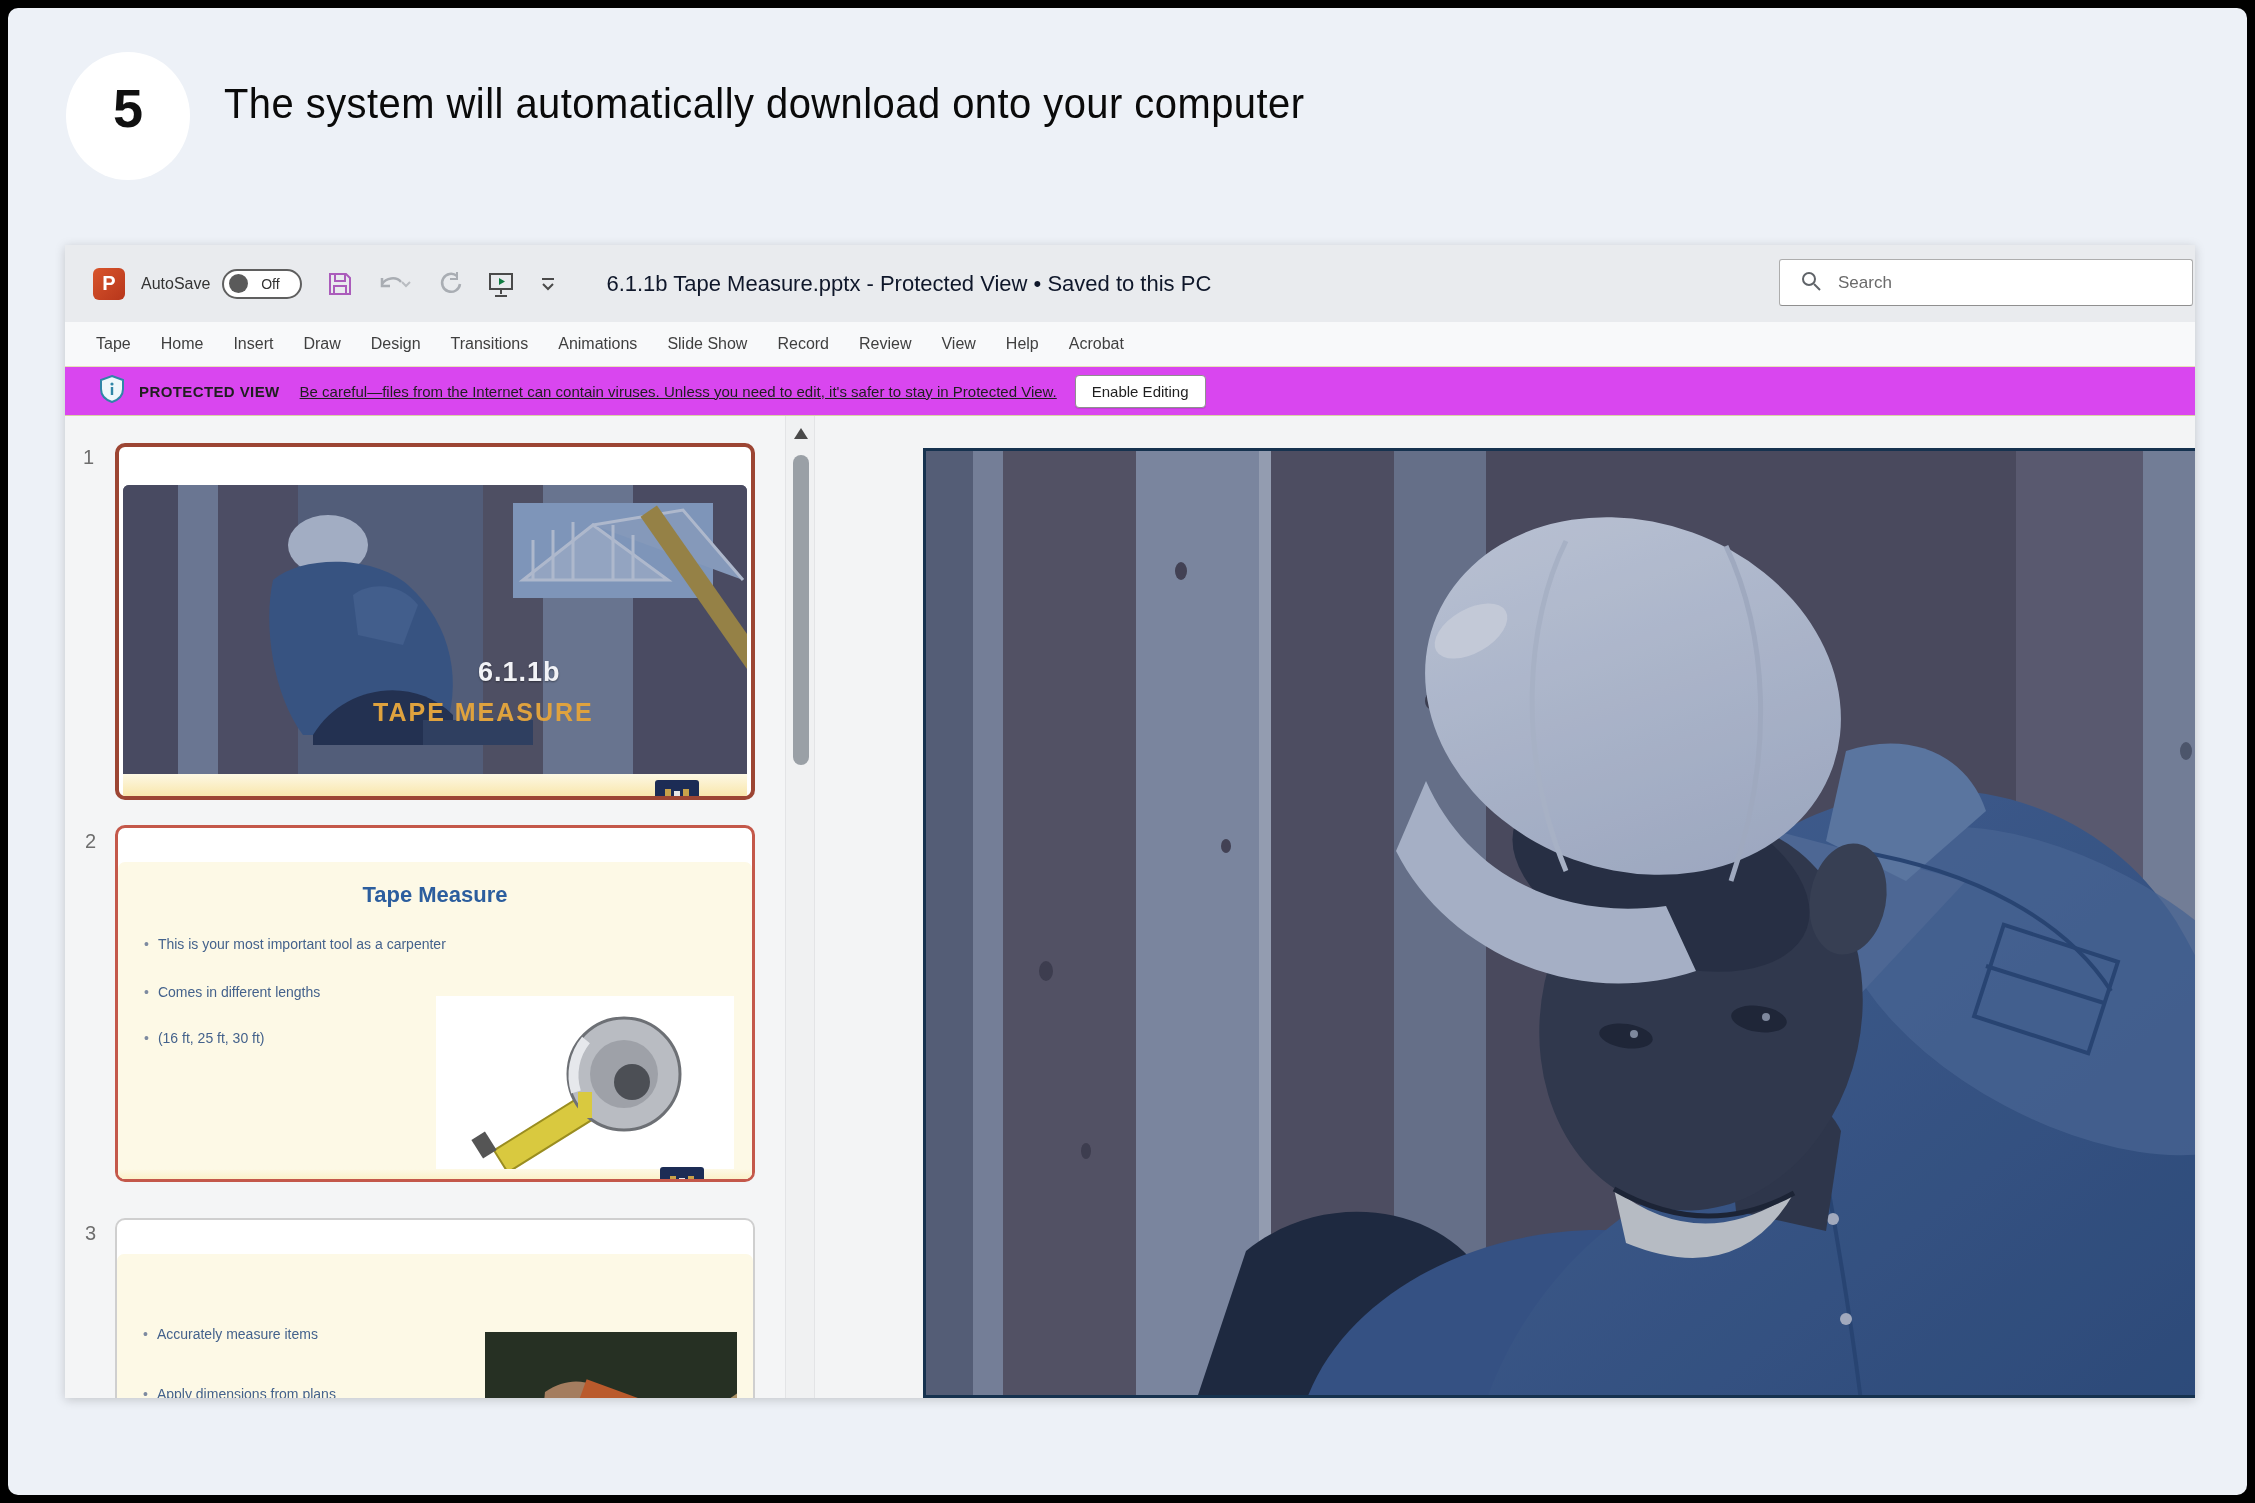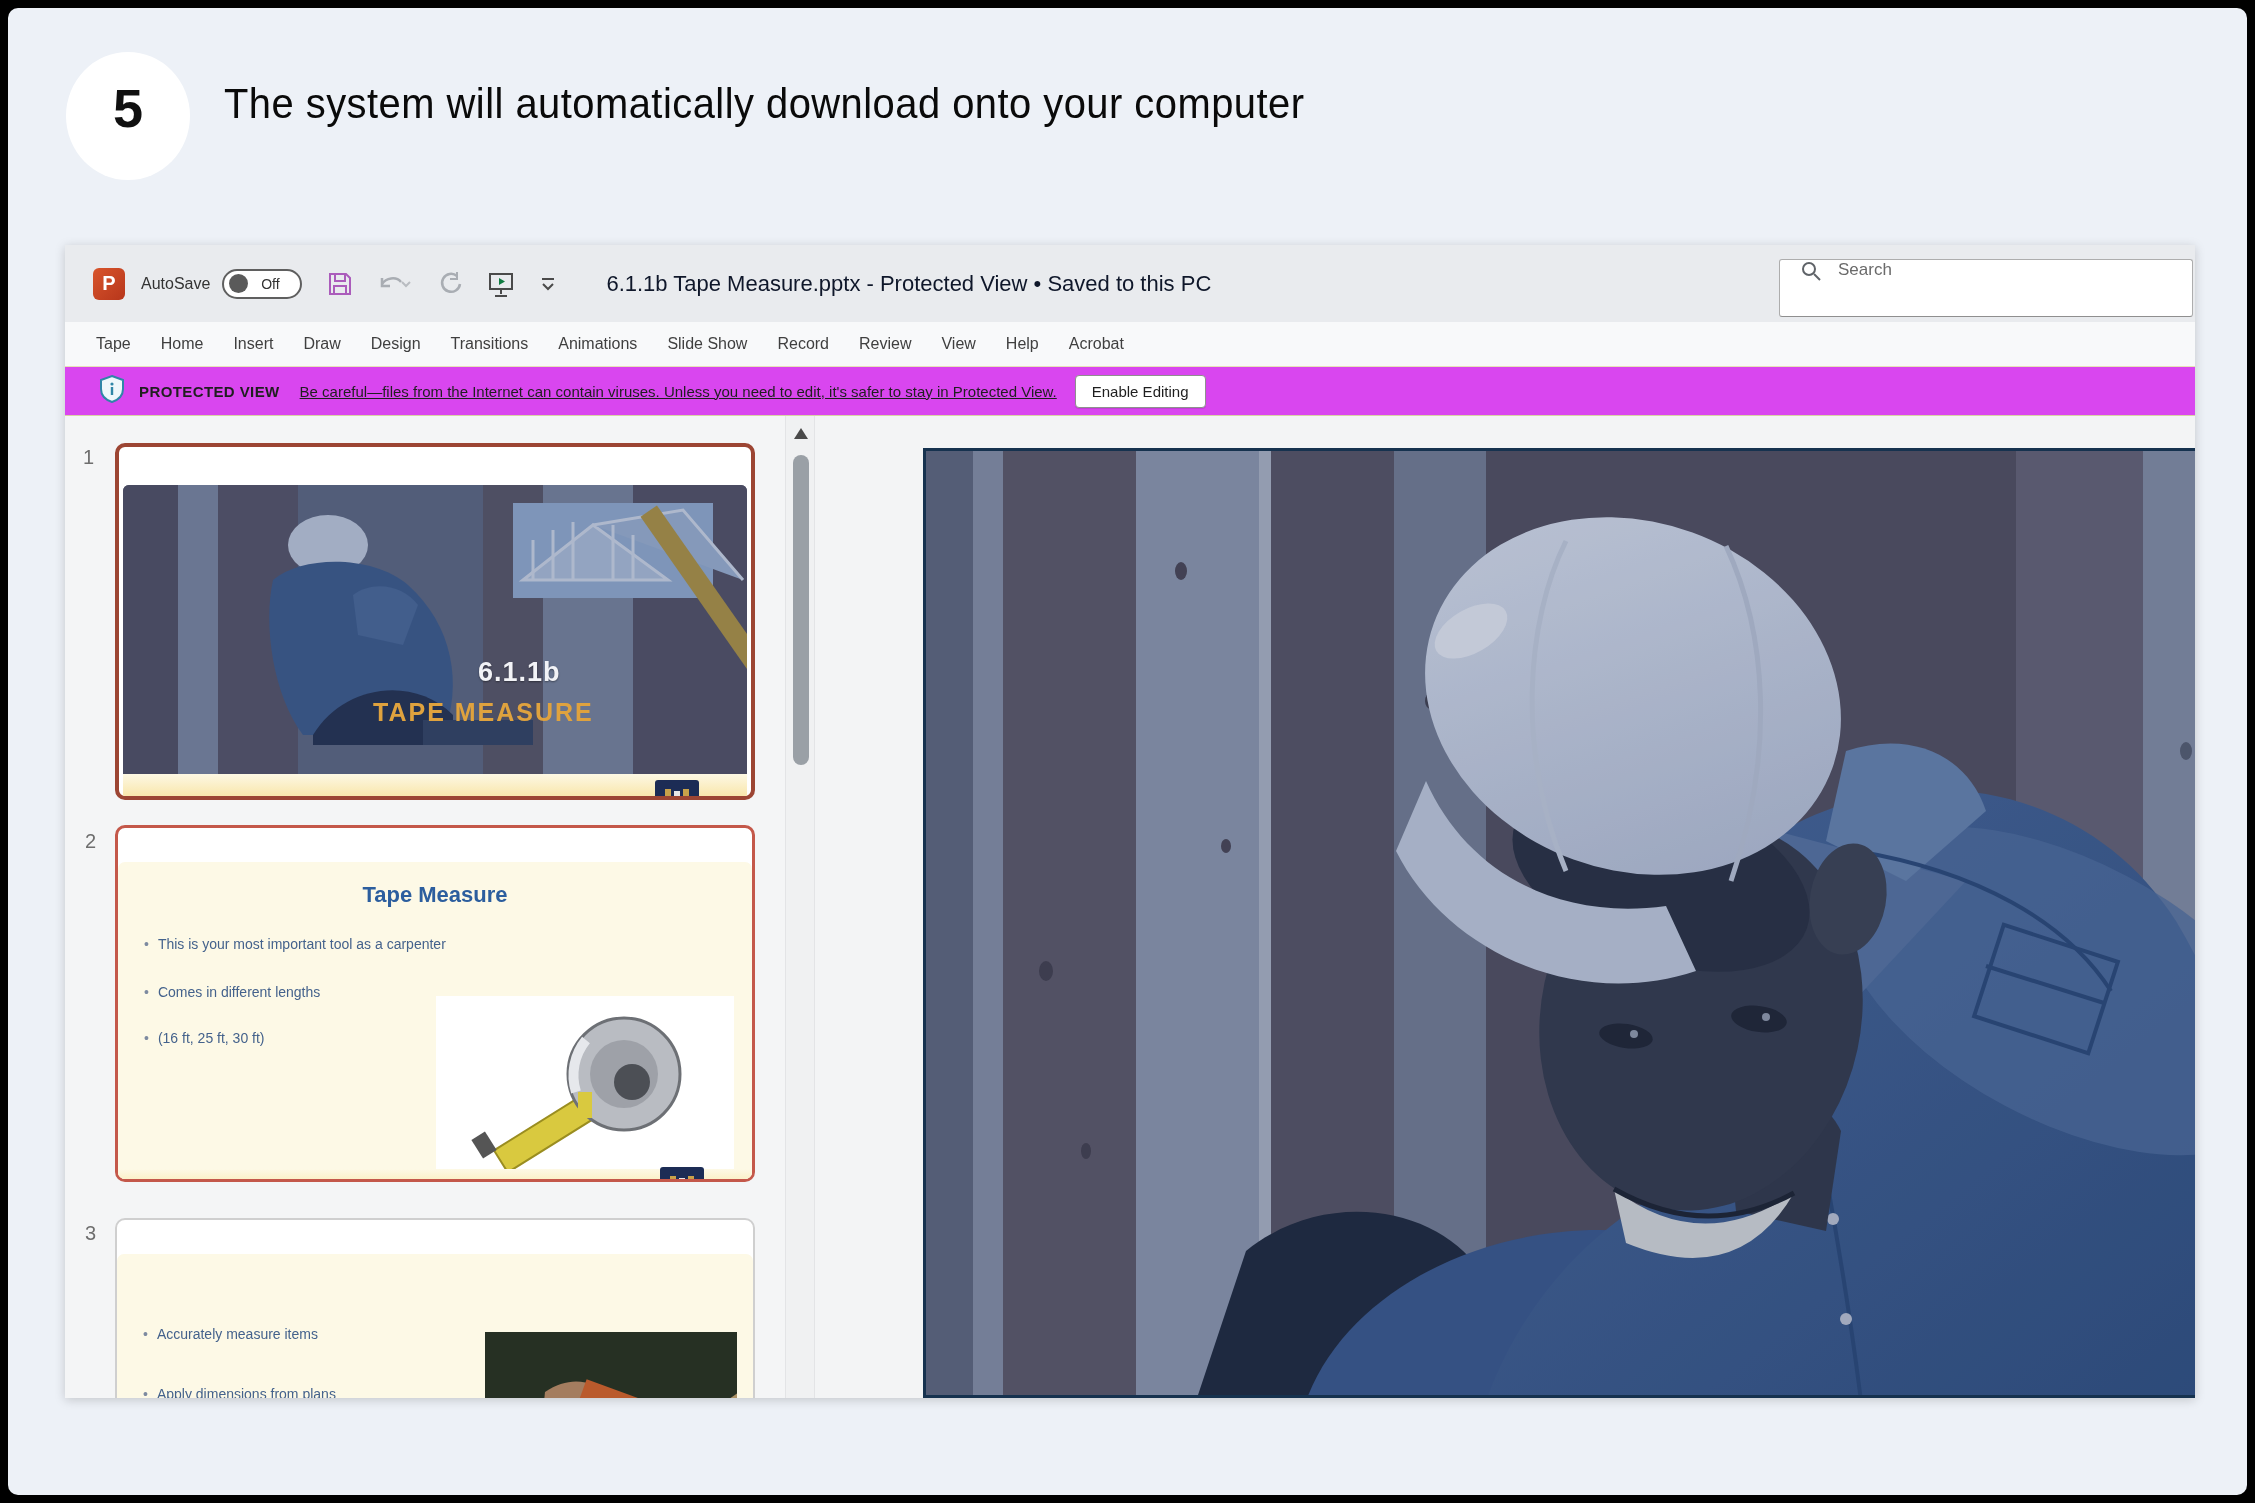--- a/index.html
+++ b/index.html
@@ -23,23 +23,23 @@
   .ppt-icon { width:32px; height:32px; border-radius:6px; background:linear-gradient(135deg,#d8552c,#b7361b);
               color:#fff; font-weight:bold; font-size:20px; display:flex; align-items:center; justify-content:center; }
   .autosave-label { margin-left:16px; font-size:16px; color:#333; }
   .toggle { margin-left:12px; width:80px; height:30px; border:2px solid #5f5f5f; border-radius:16px; background:#fff;
             display:flex; align-items:center; padding:0 8px 0 5px; }
   .toggle .knob { width:19px; height:19px; border-radius:50%; background:#5a5a5a; }
   .toggle .state { flex:1; text-align:center; font-size:14px; color:#333; }
   .qat { display:flex; align-items:center; margin-left:24px; gap:22px; }
   .qat svg { display:block; }
   .doc-title { margin-left:48px; font-size:22px; color:#0f172a; white-space:nowrap; }
-  .searchbox { position:absolute; right:2px; top:14px; width:414px; height:58px; background:#fff;
+  .searchbox { position:absolute; right:2px; top:14px; width:414px; height:47px; background:#fff;
                border:1px solid #adadad; border-bottom-color:#8f8f8f; border-radius:3px;
-               display:flex; padding-left:20px; }
+               display:flex; align-items:center; padding-left:20px; }
   .searchbox .ph { margin-left:16px; font-size:17px; color:#6a6a6a; }
 
   
   .menubar { height:44px; background:#f8f9fa; display:flex; align-items:center; padding-left:16px; }
   .menu-item { padding:0 15px; font-size:16px; color:#3f3f3f; line-height:44px; white-space:nowrap; }
 
   
   .pv-banner { height:50px; background:#d946ef; border-top:1px solid #e8e1b8; border-bottom:1px solid #d8d2a6;
                display:flex; align-items:center; padding-left:34px; }
   .pv-label { margin-left:14px; font-size:15px; font-weight:bold; color:#1f1f1f; letter-spacing:.4px; white-space:nowrap; }

